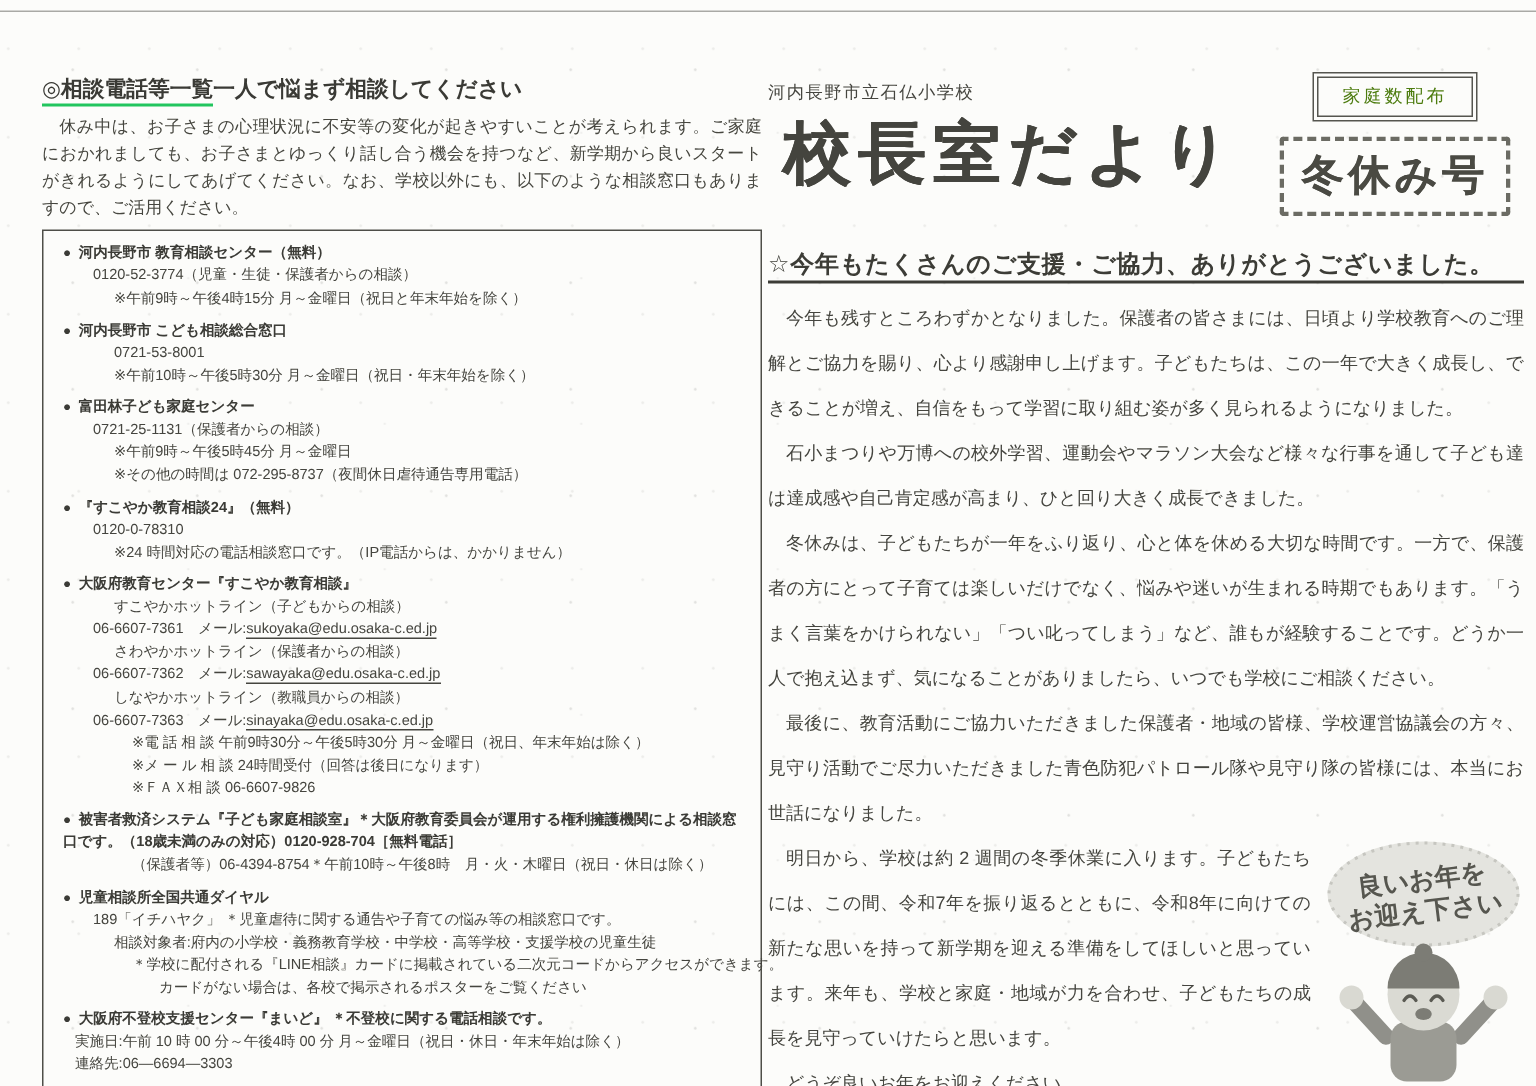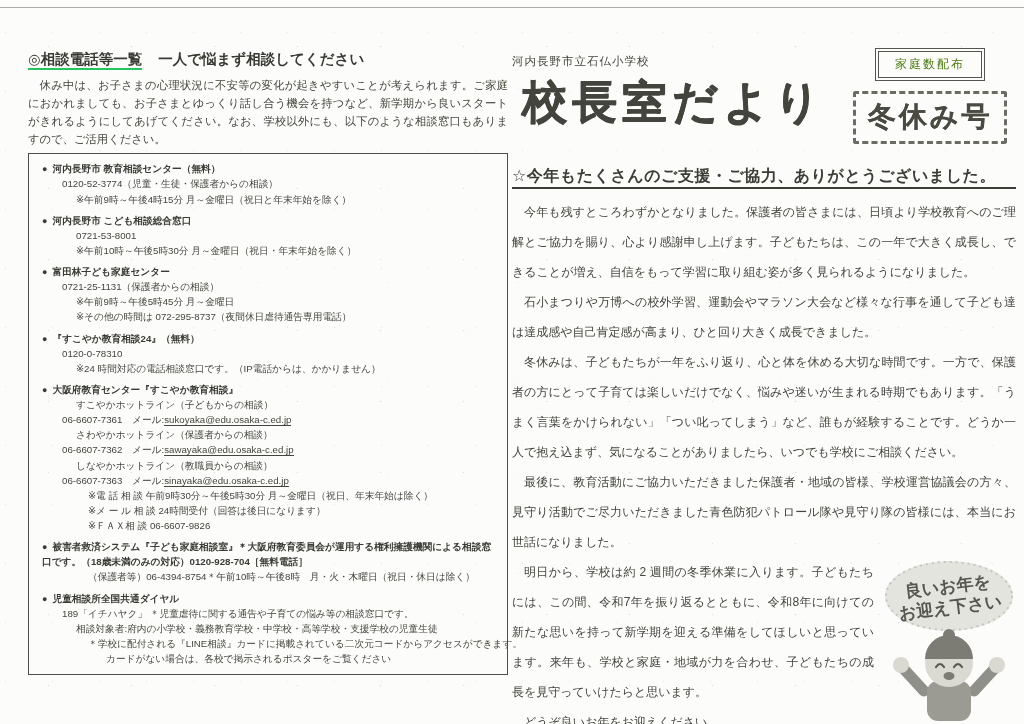--- a/index.html
+++ b/index.html
@@ -20,21 +20,21 @@
       radial-gradient(circle, rgba(110,110,105,.10) .5px, transparent 1px);
     background-size:83px 71px,47px 59px,131px 97px;
     background-position:7px 11px,29px 3px,60px 40px;
   }
   .scan-line{position:absolute;top:7px;left:0;width:1024px;height:1px;background:#a9a9a5;}
 
   
   .left-col{position:absolute;left:28px;top:50px;width:480px;}
   .l-heading{font-size:14.5px;font-weight:bold;color:#3a3a35;white-space:nowrap;}
   .l-head-main{border-bottom:2px solid #22c55e;padding-bottom:1px;}
-  .l-head-sub{margin-left:16px;}
+  .l-head-sub{margin-left:0;}
   .l-intro{
     margin:7px 0 5px 0;font-size:11.3px;line-height:1.6;color:#46463f;
     text-align:justify;
   }
   .consult-box{
     border:1.5px solid #4e4e48;
     padding:7px 7px 8px 7px;
     font-size:9.7px;line-height:1.56;color:#45453f;
   }
   .entry{margin-bottom:6px;}
@@ -132,20 +132,25 @@
         <div class="entry">
           <div class="entry-title wrapok"><span class="bullet">●</span>被害者救済システム『子ども家庭相談室』＊大阪府教育委員会が運用する権利擁護機関による相談窓口です。（18歳未満のみの対応）0120-928-704［無料電話］</div>
           <div class="line ind3">（保護者等）06-4394-8754＊午前10時～午後8時　月・火・木曜日（祝日・休日は除く）</div>
         </div>
         <div class="entry">
           <div class="entry-title wrapok"><span class="bullet">●</span>児童相談所全国共通ダイヤル</div>
           <div class="line ind1">189「イチハヤク」 ＊児童虐待に関する通告や子育ての悩み等の相談窓口です。</div>
           <div class="line ind2">相談対象者:府内の小学校・義務教育学校・中学校・高等学校・支援学校の児童生徒</div>
           <div class="line ind3">＊学校に配付される『LINE相談』カードに掲載されている二次元コードからアクセスができます。</div>
           <div class="line ind4">カードがない場合は、各校で掲示されるポスターをご覧ください</div>
+        </div>
+        <div class="entry">
+          <div class="entry-title wrapok"><span class="bullet">●</span>大阪府不登校支援センター『まいど』 ＊不登校に関する電話相談です。</div>
+          <div class="line ind05">実施日:午前 10 時 00 分～午後4時 00 分 月～金曜日（祝日・休日・年末年始は除く）</div>
+          <div class="line ind05">連絡先:06—6694—3303</div>
         </div>
       </div>
   </div>
 
   <div class="right-col">
     <div class="masthead">
       <div class="school-name">河内長野市立石仏小学校</div>
       <div class="nl-title">校長室だより</div>
       <div class="badges">
         <div class="dist-badge">家庭数配布</div>

